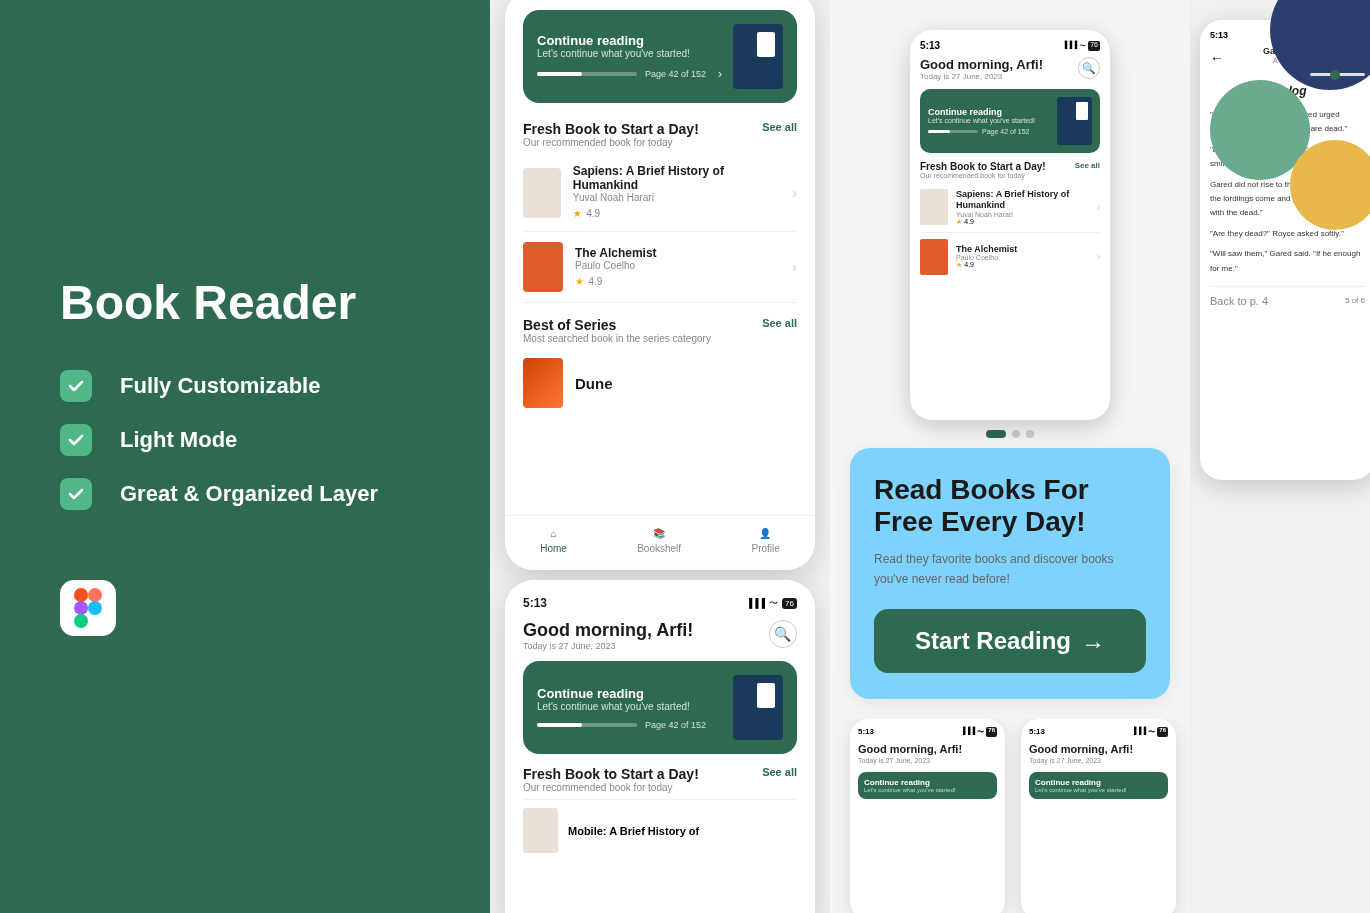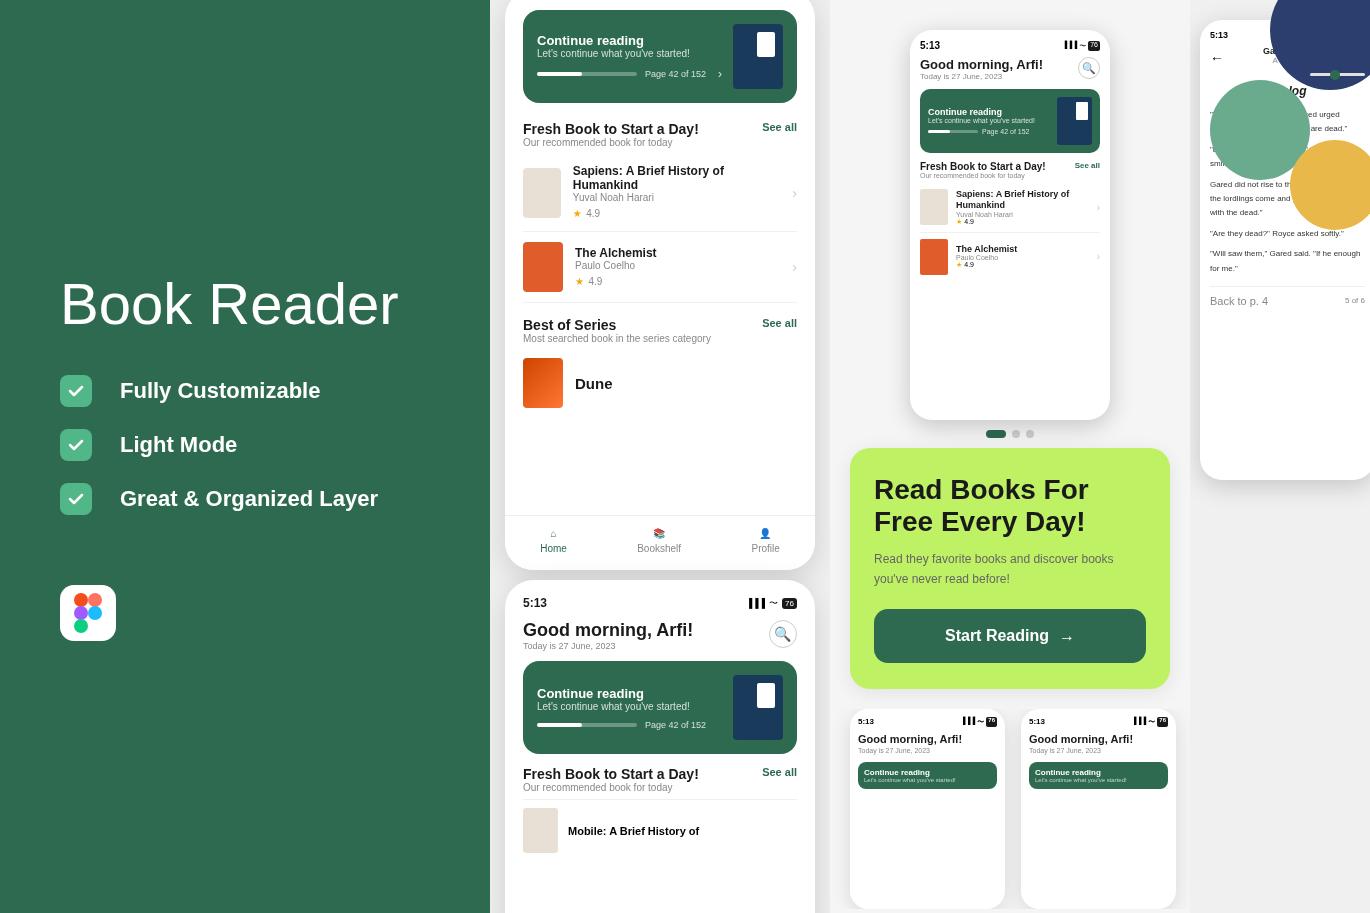--- a/index.html
+++ b/index.html
@@ -17,22 +17,22 @@
       height: 913px;
       background: #2d6a4f;
       display: flex;
       flex-direction: column;
       justify-content: center;
       padding: 60px 60px 60px 60px;
       position: relative;
       flex-shrink: 0;
     }
     .left-panel .app-title {
-      font-size: 58px;
-      font-weight: 400;
+      font-size: 48px;
+      font-weight: 700;
       color: #ffffff;
       line-height: 1.1;
       margin-bottom: 40px;
     }
     .feature-list {
       display: flex;
       flex-direction: column;
       gap: 22px;
       margin-bottom: 40px;
     }
@@ -358,21 +358,21 @@
     }
     .small-phone-inner {
       padding: 10px 10px;
     }
     .start-reading-btn {
       background: #2d6a4f;
       color: #ffffff;
       border: none;
       border-radius: 14px;
       padding: 18px 24px;
-      font-size: 16px;
+      font-size: 24px;
       font-weight: 600;
       width: 100%;
       cursor: pointer;
       display: flex;
       align-items: center;
       justify-content: center;
       gap: 10px;
     }
 
     
@@ -677,21 +677,21 @@
           </div>
         </div>
       </div>
 
       <div style="display:flex;gap:6px;justify-content:center;margin:10px 0;">
         <div style="width:20px;height:8px;border-radius:4px;background:#2d6a4f;"></div>
         <div style="width:8px;height:8px;border-radius:50%;background:#ccc;"></div>
         <div style="width:8px;height:8px;border-radius:50%;background:#ccc;"></div>
       </div>
 
-      <div style="background:#bef264;border-radius:20px;margin:0 20px 20px;padding:26px 24px;box-shadow:0 4px 20px rgba(0,0,0,0.08);">
+      <div style="background:#7dd3fc;border-radius:20px;margin:0 20px 20px;padding:26px 24px;box-shadow:0 4px 20px rgba(0,0,0,0.08);">
         <h2 style="font-size:28px;font-weight:800;color:#1a1a1a;line-height:1.15;margin-bottom:12px;">Read Books For Free Every Day!</h2>
         <p style="font-size:12px;color:#666;line-height:1.6;margin-bottom:20px;">Read they favorite books and discover books you've never read before!</p>
         <button class="start-reading-btn">
           <span>Start Reading</span>
           <span>→</span>
         </button>
       </div>
 
       <div style="display:flex;gap:16px;padding:0 20px;overflow:hidden;">
 

